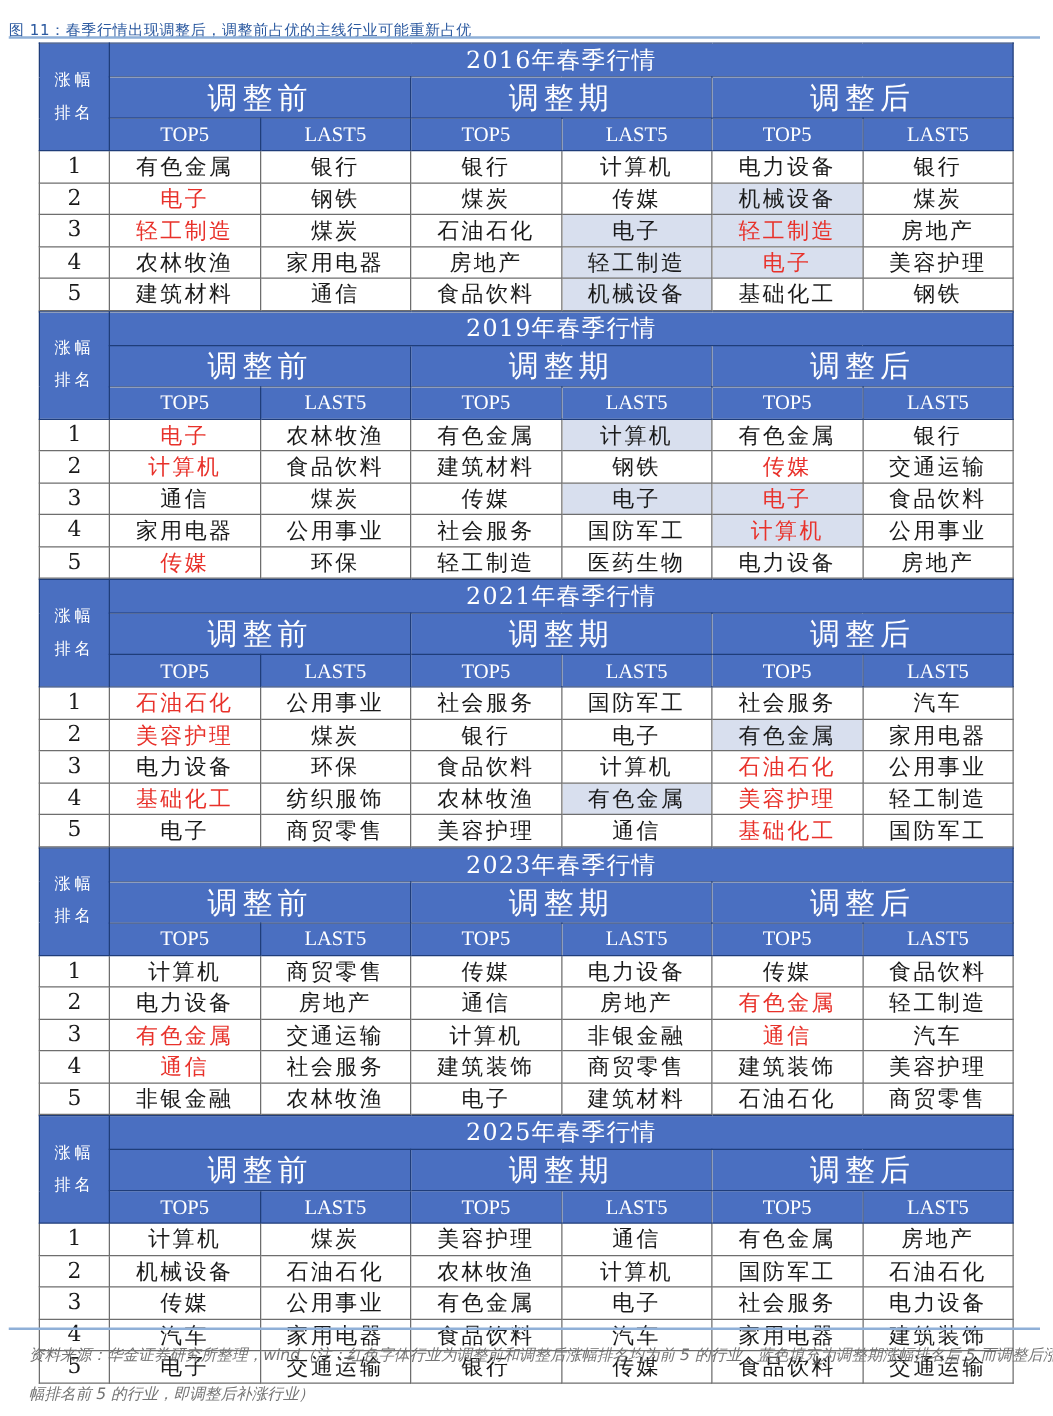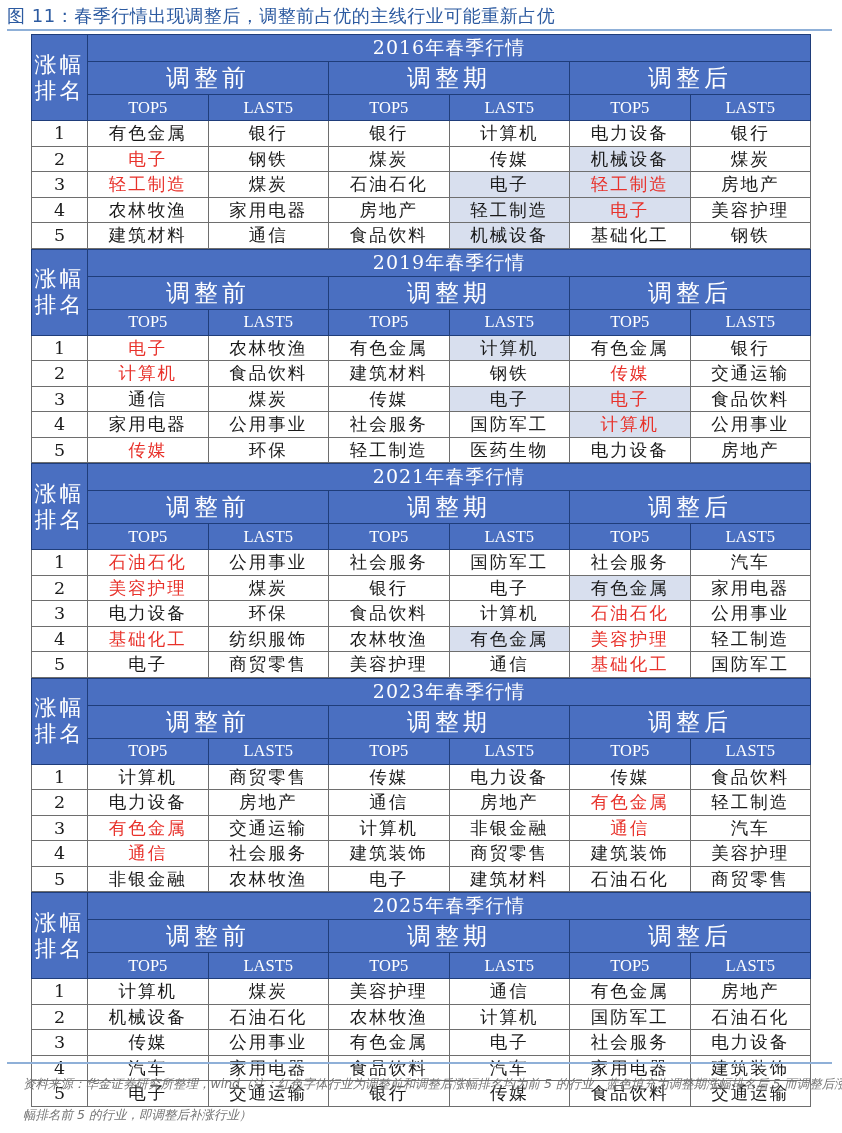--- a/index.html
+++ b/index.html
@@ -1,31 +1,31 @@
 <!DOCTYPE html>
 <html><head>
 <meta charset="utf-8">
 <style>
   html, body { margin: 0; padding: 0; background: #ffffff; }
   body { width: 842px; height: 1133px; position: relative; overflow: hidden;
          font-family: "DejaVu Serif", "Liberation Serif", serif; }
-  .fig-title { position: absolute; left: 7px; top: 4px; font-family: "DejaVu Sans", "Liberation Sans", sans-serif;
-               font-size: 18px; color: #2c5aa0; letter-spacing: 0.5px; white-space: nowrap; }
+  .fig-title { position: absolute; left: 7px; top: 16px; font-family: "DejaVu Sans", "Liberation Sans", sans-serif;
+               font-size: 12px; color: #2c5aa0; letter-spacing: 0.5px; white-space: nowrap; }
   .rule-top { position: absolute; left: 7px; top: 29px; width: 825px; height: 2px; background: #8fb0d8; }
   .rule-bottom { position: absolute; left: 7px; top: 1062px; width: 825px; height: 2px; background: #8fb0d8; }
   .tables { position: absolute; left: 31px; top: 34px; width: 779px; }
   table.block { border-collapse: collapse; width: 779px; table-layout: fixed; }
   table.block col.c-rank { width: 56px; }
   table.block col.c-data { width: 120.5px; }
   table.block td, table.block th { padding: 0; text-align: center; vertical-align: middle; overflow: hidden; white-space: nowrap; }
   .hdr { background: #4a6fc1; color: #ffffff; font-weight: normal; border: 1px solid #1f3d7a; }
   .hdr-year { height: 24px; font-size: 19px; letter-spacing: 1px; }
   .hdr-phase { height: 25px; font-size: 24px; letter-spacing: 4px; }
   .hdr-sub { height: 25px; font-size: 16.5px; font-family: Liberation Serif, serif; }
-  .hdr-rank { font-size: 22px; line-height: 26px; letter-spacing: 3px; }
+  .hdr-rank { font-size: 13px; line-height: 26px; letter-spacing: 3px; }
   .cell { height: 24.5px; font-size: 17.5px; color: #1a1a1a; border: 1px solid #6e6e6e; background: #ffffff; letter-spacing: 2px; }
   .cell.rank { letter-spacing: 0; }
   .cell.red { color: #e8312a; }
   .cell.hl { background: #d8dfee; }
   .source { position: absolute; left: 23px; top: 1068px; width: 830px; font-family: "DejaVu Sans", "Liberation Sans", sans-serif;
             font-size: 12.5px; font-style: italic; color: #737373; line-height: 31px; }
 </style>
 </head>
 <body>
 

